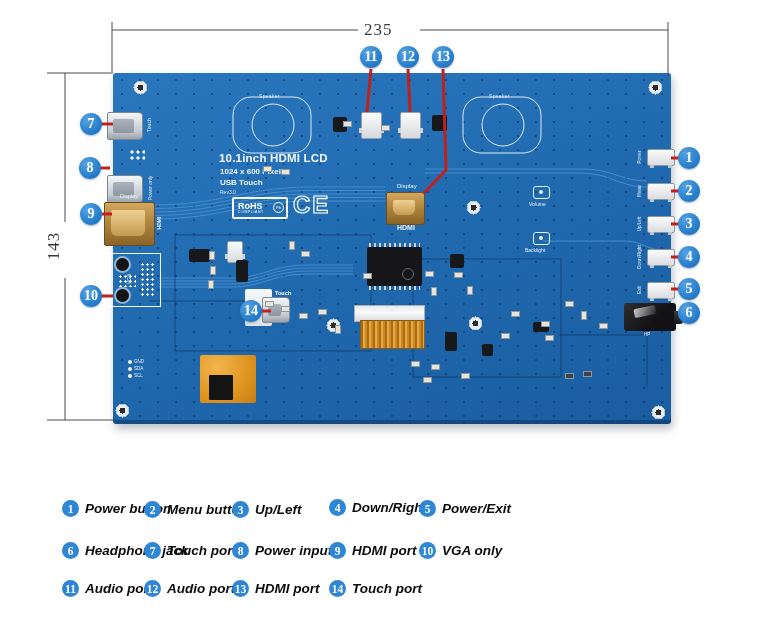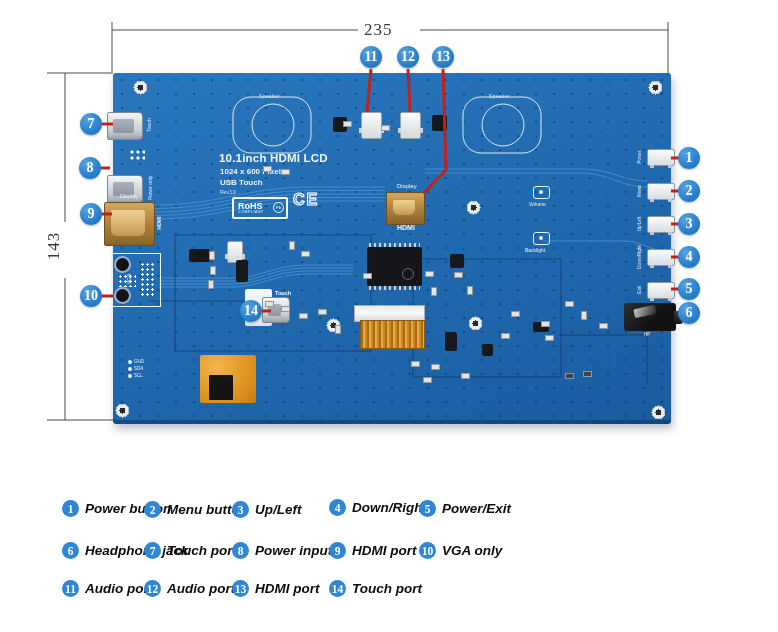--- a/index.html
+++ b/index.html
@@ -32,21 +32,21 @@
   .bsub{font-size:8px;font-weight:bold;color:#eef5fb;}
   .brev{font-size:5px;color:#d8e6f3;}
 
   .rohs{width:56px;height:22px;border:2px solid #f2f7fc;border-radius:2px;
         display:flex;flex-direction:column;align-items:flex-start;justify-content:center;
         padding-left:4px;box-sizing:border-box;color:#fff;}
   .rohs .r1{font-size:9px;font-weight:bold;line-height:8px;}
   .rohs .r2{font-size:3.5px;letter-spacing:.6px;}
   .pbdot{position:absolute;right:2px;top:3px;width:9px;height:9px;border:1px solid #fff;
          border-radius:50%;font-size:4px;color:#fff;display:flex;align-items:center;justify-content:center;}
-  .ce{font-size:16px;font-weight:bold;color:transparent;-webkit-text-stroke:1.2px #fff;letter-spacing:2px;}
+  .ce{font-size:24px;font-weight:bold;color:transparent;-webkit-text-stroke:1.2px #fff;letter-spacing:2px;}
 
   .microusb{background:linear-gradient(180deg,#f4f6f8,#c6ccd3 70%,#9aa2ab);
             border:1px solid #7d8790;border-radius:2px 4px 4px 2px;}
   .microusb::after{content:"";position:absolute;left:5px;top:6px;right:8px;bottom:6px;
             background:linear-gradient(180deg,#aab2bb,#8e979f);border-radius:2px;}
   .goldport{background:linear-gradient(180deg,#d2a75e 0%,#b1853f 45%,#8a6428 100%);
             border:1px solid #6b4e1e;border-radius:2px 3px 3px 2px;}
   .goldport::after{content:"";position:absolute;left:6px;top:7px;right:9px;bottom:9px;
             background:linear-gradient(180deg,#f0d193,#c49a52);border-radius:2px 2px 6px 6px;}
   .vlabel{position:absolute;font-size:5px;color:#e8f1fa;transform:translate(-50%,-50%) rotate(-90deg);

